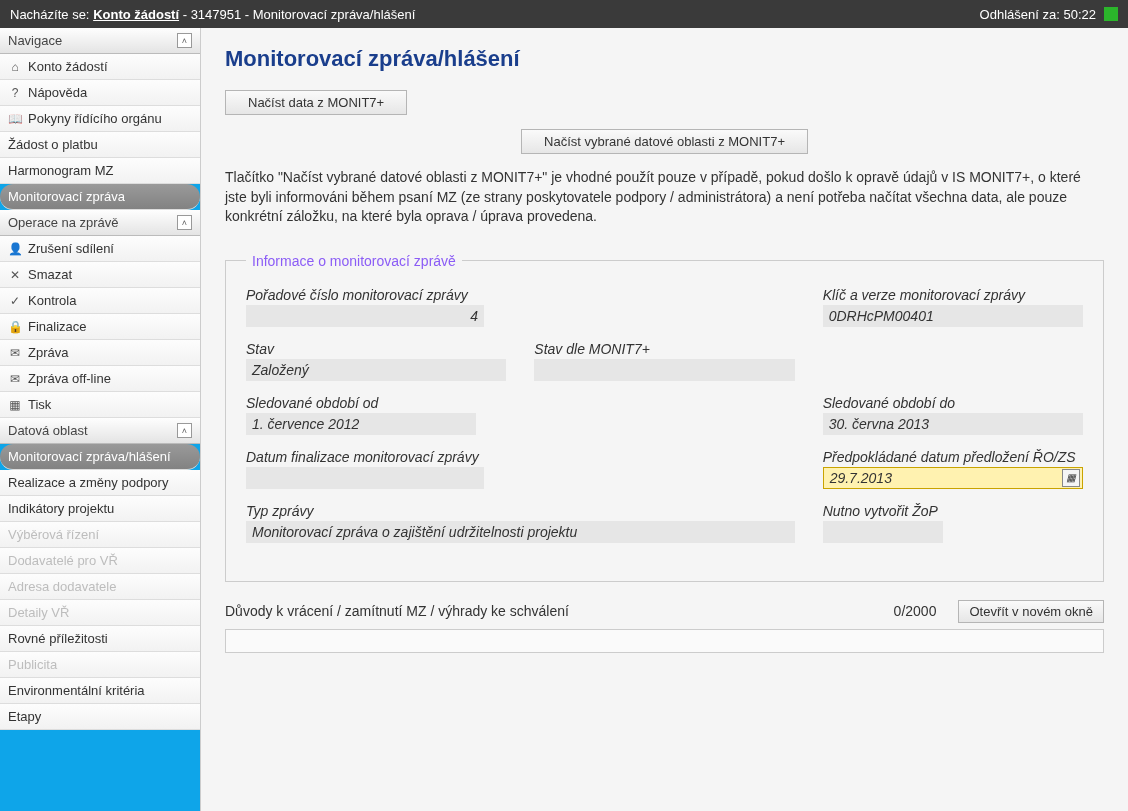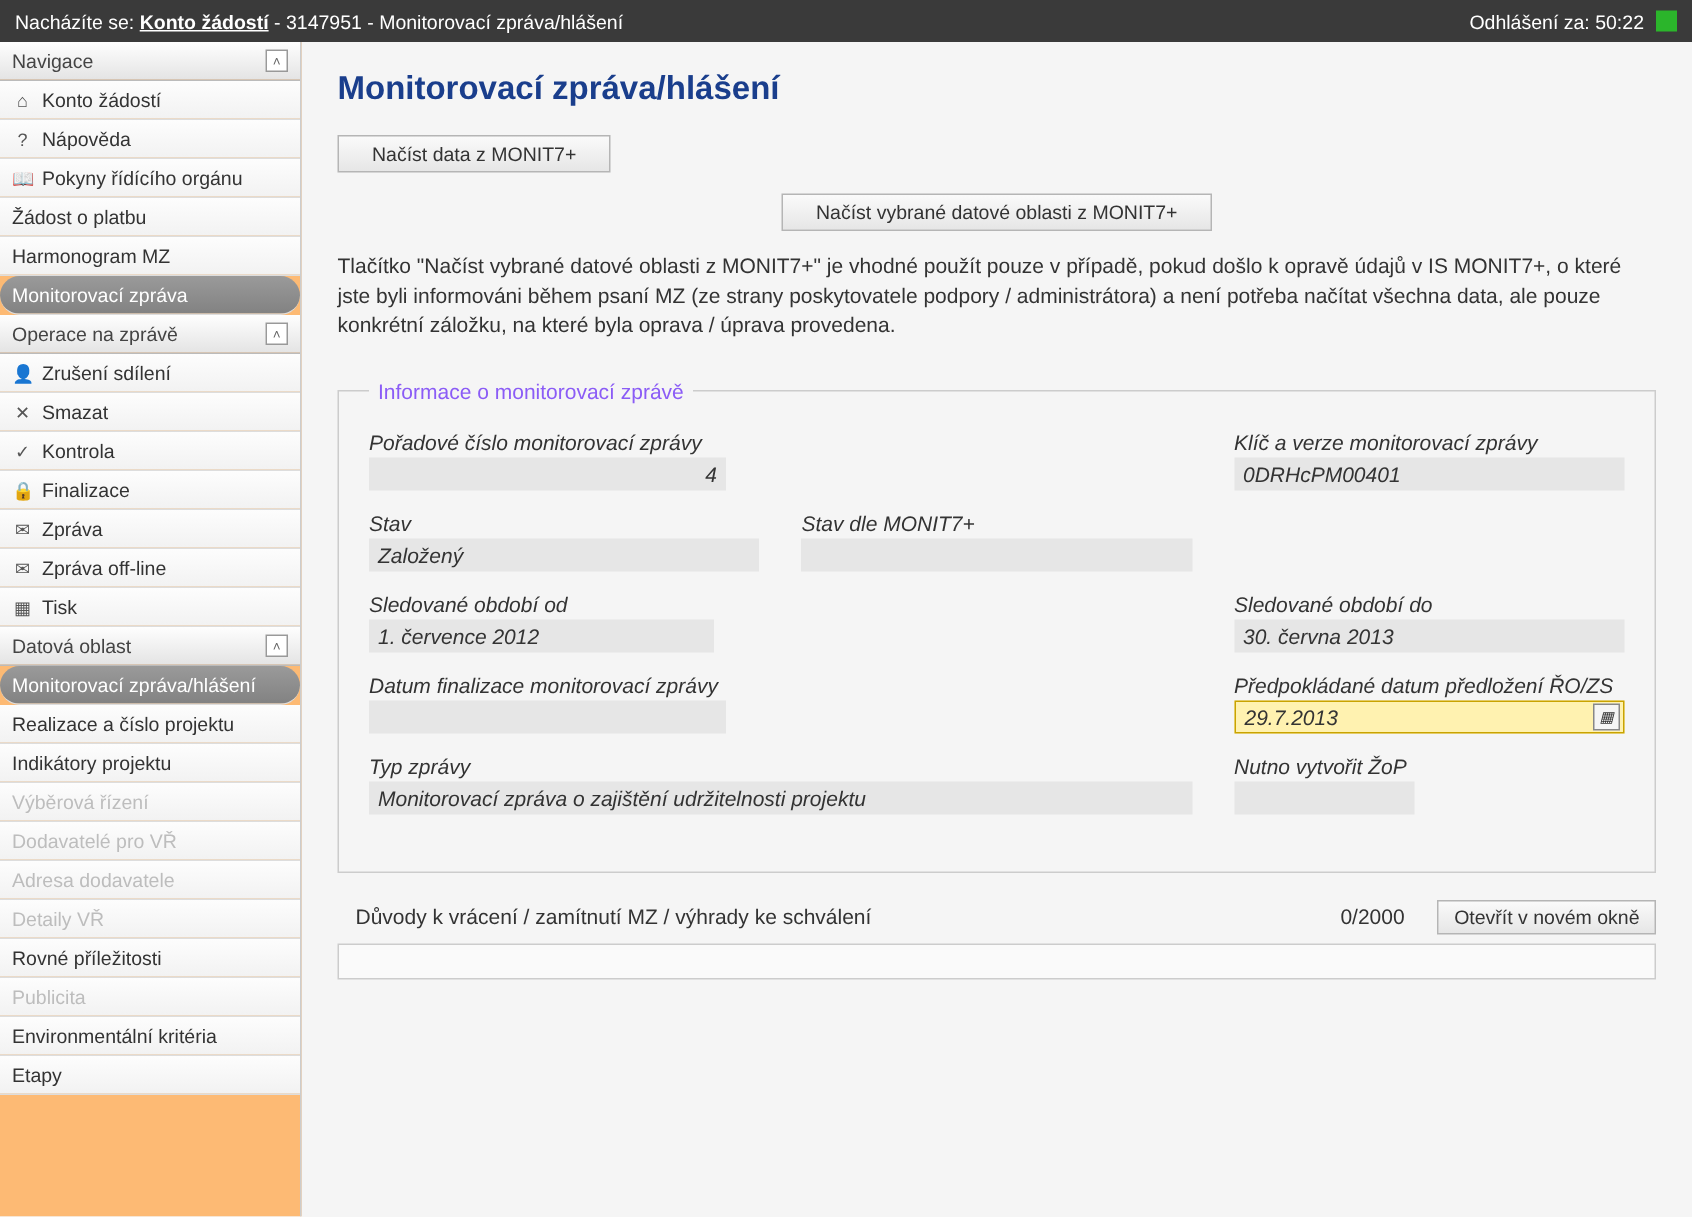--- a/index.html
+++ b/index.html
@@ -3,21 +3,21 @@
 <meta charset="utf-8">
 <style>
   * { box-sizing: border-box; margin: 0; padding: 0; }
   body { font-family: Arial, Helvetica, sans-serif; font-size: 13px; background: #f5f5f5; color: #333; }
   .topbar { height: 28px; background: #3a3a3a; color: #fff; display: flex; align-items: center; padding: 0 10px; font-size: 13px; }
   .topbar .crumb { flex: 1; }
   .topbar .crumb .link { text-decoration: underline; font-weight: bold; }
   .topbar .logout { margin-right: 8px; }
   .topbar .indicator { width: 14px; height: 14px; background: #2bb52b; }
   .container { display: flex; height: calc(811px - 28px); }
-  .sidebar { width: 201px; background: #fdba74; border-right: 1px solid #ccc; overflow-y: auto; }
+  .sidebar { width: 201px; background: #0ea5e9; border-right: 1px solid #ccc; overflow-y: auto; }
   .side-head { height: 26px; background: linear-gradient(#fefefe,#e4e4e4); border-bottom: 1px solid #bbb; display: flex; align-items: center; padding: 0 8px; font-size: 13px; color: #444; }
   .side-head .chev { margin-left: auto; width: 15px; height: 15px; border: 1px solid #999; background: #fff; display: flex; align-items: center; justify-content: center; font-size: 9px; color: #666; }
   .side-item { height: 26px; display: flex; align-items: center; padding: 0 8px; border-bottom: 1px solid #ddd; background: linear-gradient(#fdfdfd,#f2f2f2); color: #333; cursor: pointer; }
   .side-item.indent { padding-left: 28px; position: relative; }
   .side-item.indent .ico { position: absolute; left: 8px; width: 14px; text-align: center; font-size: 12px; color: #555; }
   .side-item.active { background: linear-gradient(#9a9a9a,#828282); color: #fff; border-radius: 13px; }
   .side-item.disabled { color: #bdbdbd; }
   .main { flex: 1; padding: 18px 24px 0 24px; overflow-y: auto; }
   h1.page-title { color: #1a3e8c; font-size: 22px; font-weight: bold; margin-bottom: 18px; }
   .btn { display: inline-block; padding: 4px 22px; background: linear-gradient(#fafafa,#e6e6e6); border: 1px solid #b5b5b5; font-size: 13px; cursor: pointer; color: #333; }
@@ -28,21 +28,21 @@
   fieldset { border: 1px solid #ccc; padding: 18px 20px 38px 20px; }
   legend { padding: 0 6px; font-size: 14px; color: #8b5cf6; }
   .grid { display: grid; grid-template-columns: 1fr 1fr 1fr; column-gap: 28px; row-gap: 14px; }
   .field { display: flex; flex-direction: column; font-style: italic; }
   .field.col2 { grid-column: span 2; }
   .flabel { font-size: 14px; color: #333; margin-bottom: 2px; }
   .fval { background: #e6e6e6; height: 22px; padding: 2px 6px; font-size: 14px; display: flex; align-items: center; }
   .fval.right { justify-content: flex-end; }
   .fval.date { background: #fff2b0; border: 1px solid #c9a300; position: relative; }
   .fval.date .cal-ico { position: absolute; right: 2px; top: 1px; width: 18px; height: 18px; border: 1px solid #888; background: #f5f5f5; display: flex; align-items: center; justify-content: center; font-size: 10px; }
-  .section-bottom { margin-top: 18px; display: flex; align-items: center; gap: 12px; margin-left: 12px; }
+  .section-bottom { margin-top: 18px; display: flex; align-items: center; gap: 12px; }
   .section-bottom .lbl { flex: 1; font-size: 14px; }
   .section-bottom .counter { font-size: 14px; margin-right: 10px; }
   .textarea-box { margin-top: 6px; height: 24px; border: 1px solid #ccc; background: #fafafa; }
 </style>
 </head>
 <body>
 
 <div class="topbar">
   <div class="crumb">
     <span>Nacházíte se:</span>
@@ -116,21 +116,21 @@
         <span>Tisk</span>
       </div>
       <div class="side-head">
         <span>Datová oblast</span>
         <span class="chev">˄</span>
       </div>
       <div class="side-item active">
         <span>Monitorovací zpráva/hlášení</span>
       </div>
       <div class="side-item">
-        <span>Realizace a číslo projektu</span>
+        <span>Realizace a změny podpory</span>
       </div>
       <div class="side-item">
         <span>Indikátory projektu</span>
       </div>
       <div class="side-item disabled">
         <span>Výběrová řízení</span>
       </div>
       <div class="side-item disabled">
         <span>Dodavatelé pro VŘ</span>
       </div>

